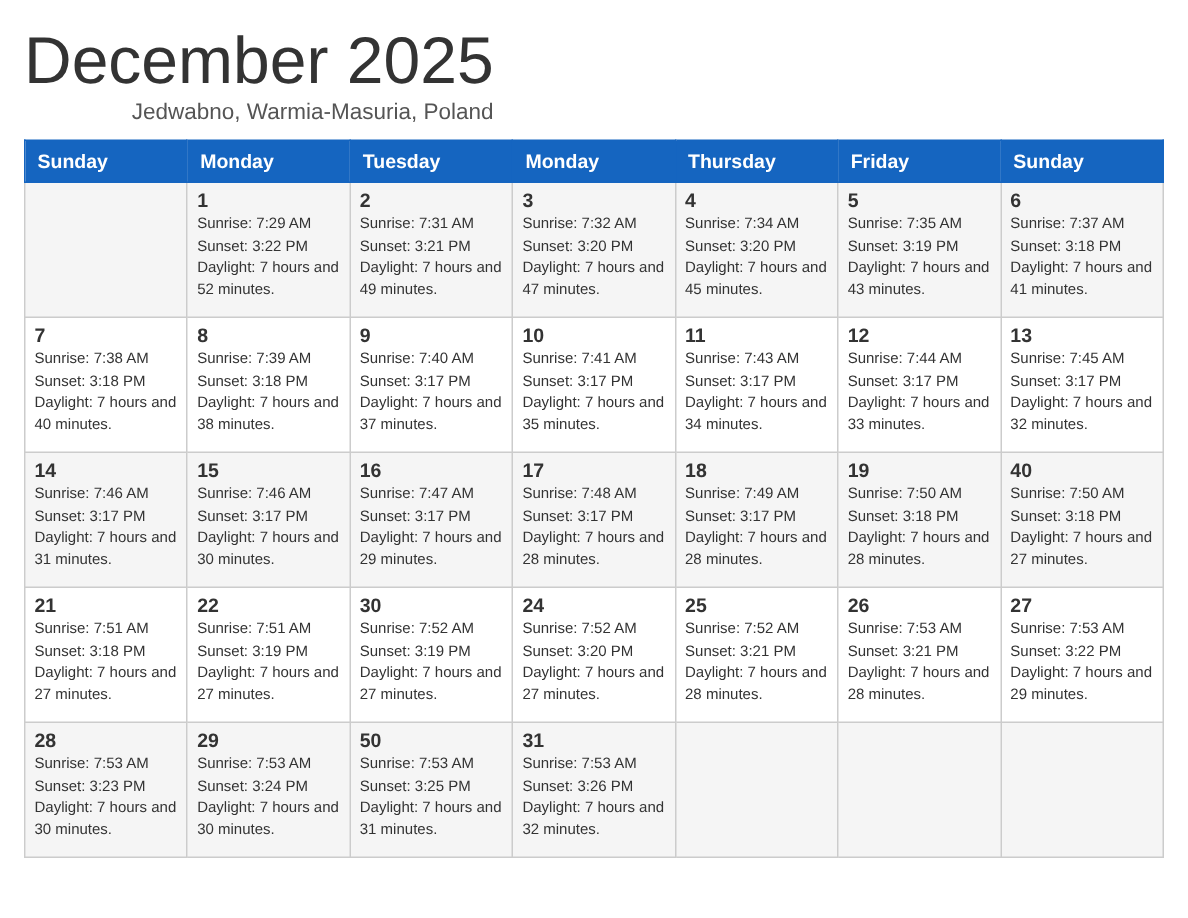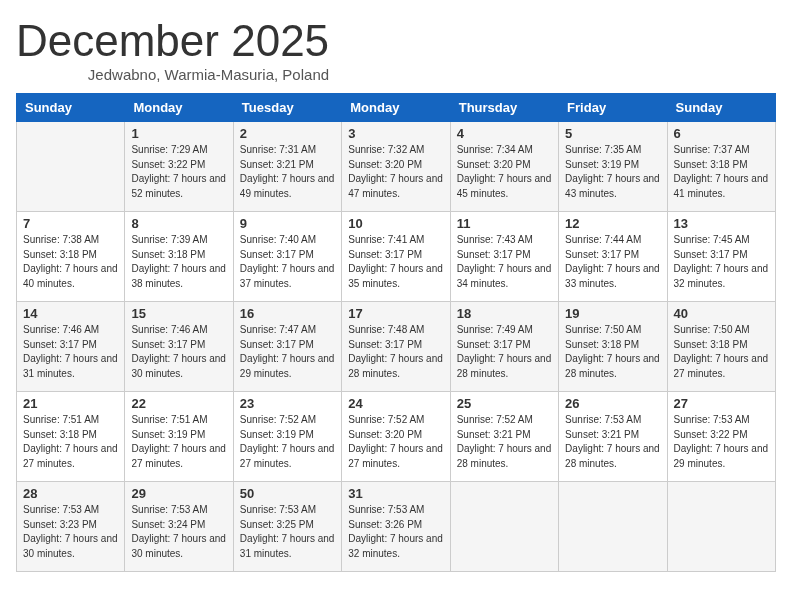--- a/index.html
+++ b/index.html
@@ -194,21 +194,21 @@
       <tr>
         <td>
           <span class="day-num">21</span>
           <div class="day-info">Sunrise: 7:51 AM<br>Sunset: 3:18 PM<br>Daylight: 7 hours and 27 minutes.</div>
         </td>
         <td>
           <span class="day-num">22</span>
           <div class="day-info">Sunrise: 7:51 AM<br>Sunset: 3:19 PM<br>Daylight: 7 hours and 27 minutes.</div>
         </td>
         <td>
-          <span class="day-num">23</span>
+          <span class="day-num">30</span>
           <div class="day-info">Sunrise: 7:52 AM<br>Sunset: 3:19 PM<br>Daylight: 7 hours and 27 minutes.</div>
         </td>
         <td>
           <span class="day-num">24</span>
           <div class="day-info">Sunrise: 7:52 AM<br>Sunset: 3:20 PM<br>Daylight: 7 hours and 27 minutes.</div>
         </td>
         <td>
           <span class="day-num">25</span>
           <div class="day-info">Sunrise: 7:52 AM<br>Sunset: 3:21 PM<br>Daylight: 7 hours and 28 minutes.</div>
         </td>

